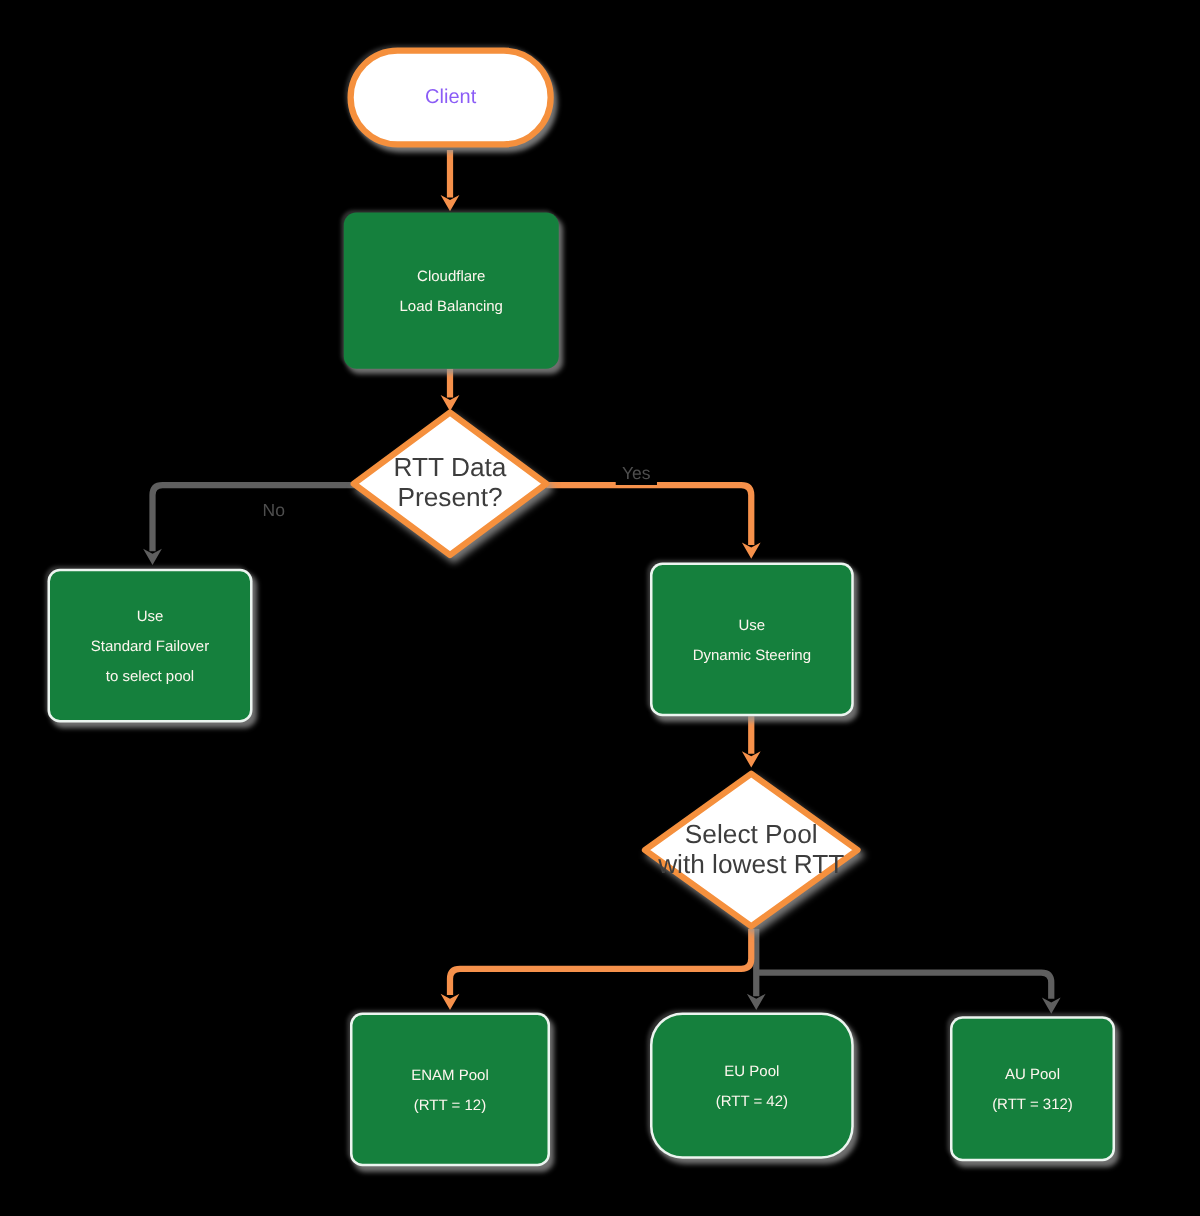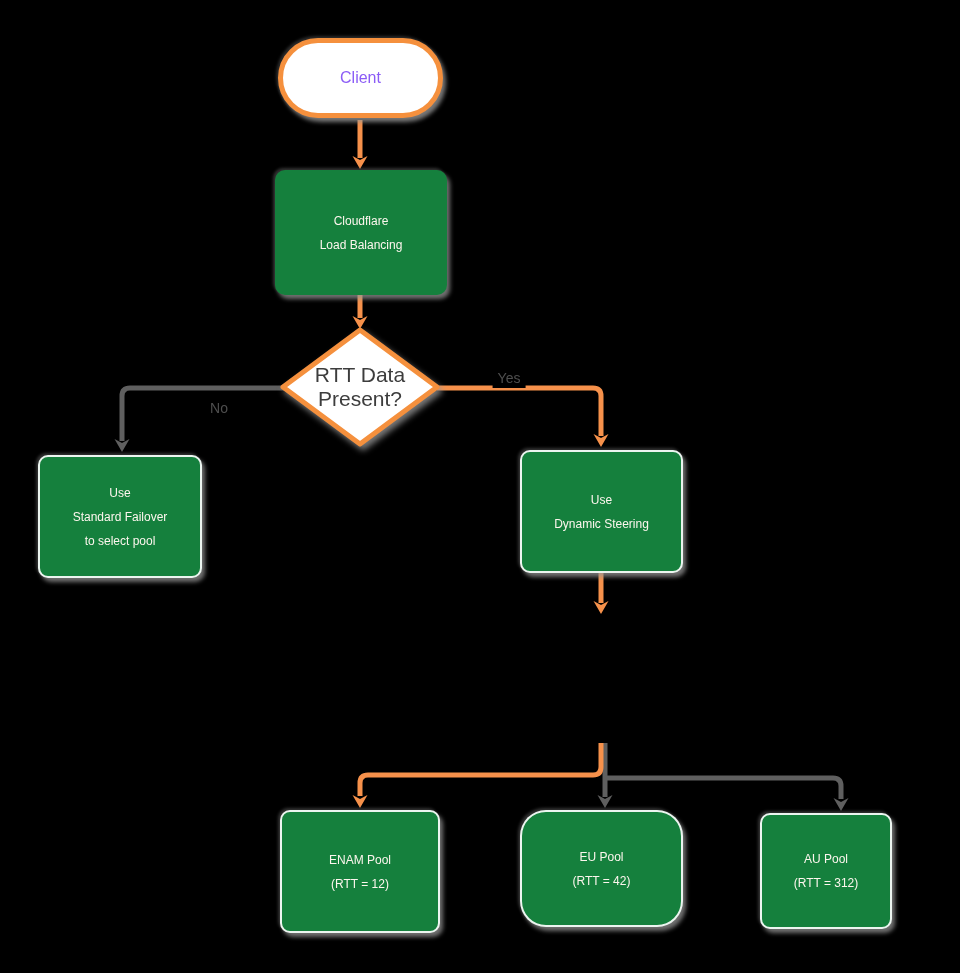--- a/index.html
+++ b/index.html
@@ -112,20 +112,29 @@
     </div>
   </div>
 
   <div class="node orange-box white-stroke" style="left:520px;top:450px;width:163px;height:123px;">
     <div>
       <span class="line">Use</span>
       <span class="line">Dynamic Steering</span>
     </div>
   </div>
 
+  <div class="diamond-wrap" style="left:510px;top:613px;width:182px;height:134px;">
+    <svg width="182" height="134" viewBox="0 0 182 134">
+      <polygon points="91,6 176,67 91,128 6,67" fill="#ffffff" stroke="#F5903D" stroke-width="5" stroke-linejoin="round"></polygon>
+    </svg>
+    <div class="diamond-label">
+      <span class="line">Select Pool</span>
+      <span class="line">with lowest RTT</span>
+    </div>
+  </div>
 
   <div class="node orange-box white-stroke" style="left:280px;top:810px;width:160px;height:123px;">
     <div>
       <span class="line">ENAM Pool</span>
       <span class="line"><span>(</span><span class="b">RTT = 12</span><span>)</span></span>
     </div>
   </div>
 
   <div class="node orange-box white-stroke" style="left:520px;top:810px;width:163px;height:117px;border-radius:26px;">
     <div>

